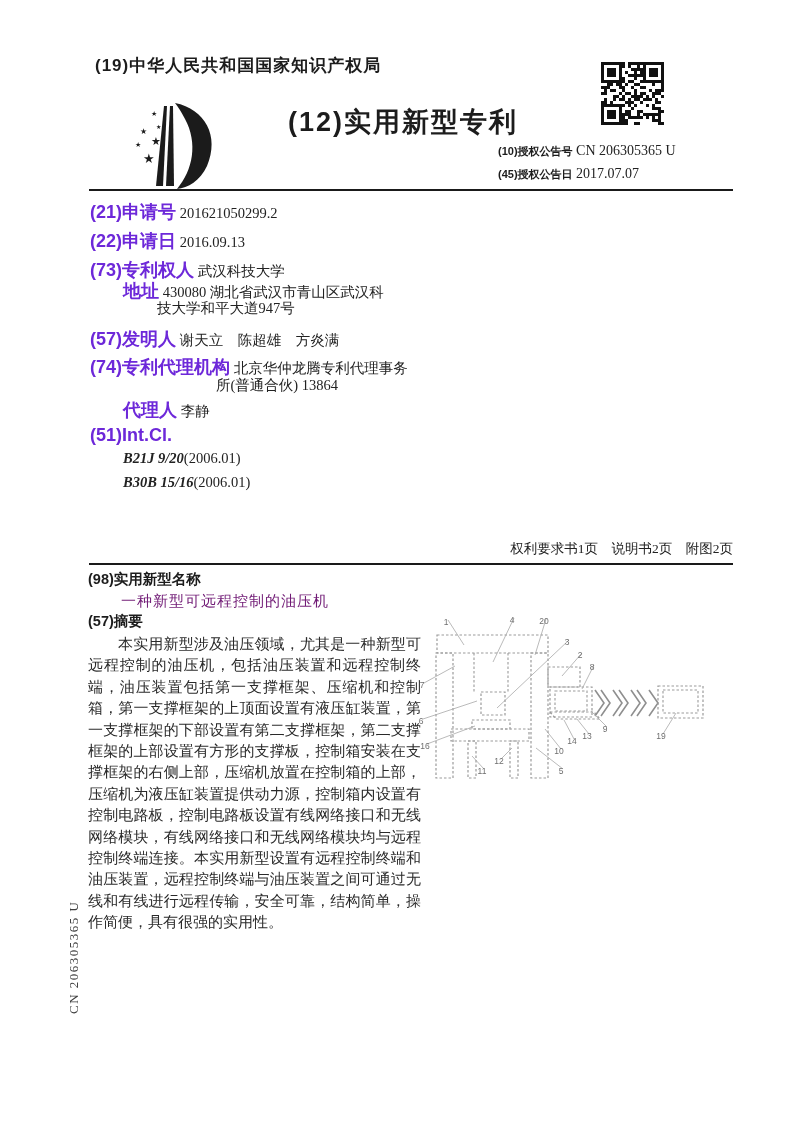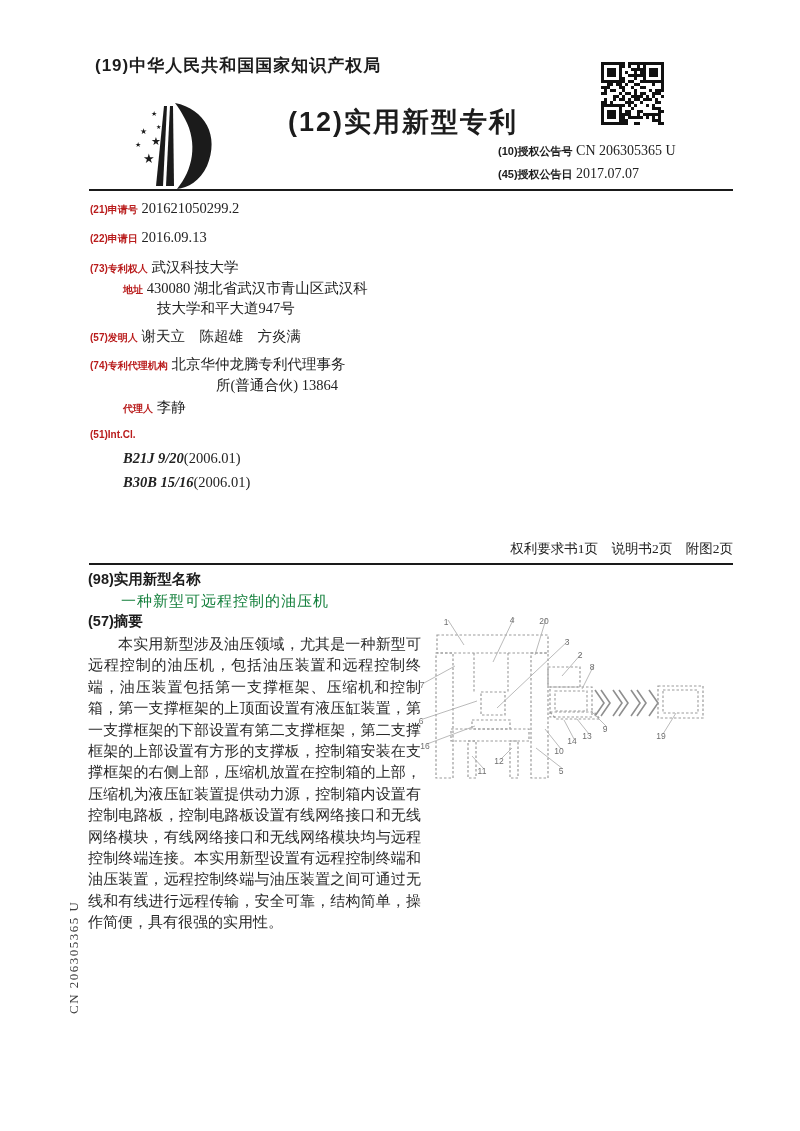--- a/index.html
+++ b/index.html
@@ -12,26 +12,26 @@
   .abspos{position:absolute;}
   
   .office{left:95px;top:54px;font-size:17px;font-weight:bold;letter-spacing:1px;text-align:right;}
   .doctype{left:288px;top:104px;font-size:27px;font-weight:bold;letter-spacing:2px;}
   .publine{left:498px;font-size:14px;white-space:nowrap;}
   .publine .bl{font-size:11px;}
   .pub-val{font-family:"Liberation Serif","DejaVu Serif",serif;color:#222;}
   .rule{position:absolute;left:89px;width:644px;height:2px;background:#1a1a1a;}
   
   .bib-line{position:absolute;font-size:14.5px;white-space:nowrap;color:#222;}
-  .bib-line .bl{font-size:10px;color:#b91c1c;}
+  .bib-line .bl{font-size:18px;color:#6d28d9;}
   .itcl{font-style:italic;font-weight:bold;}
   .pages-info{right:67px;top:540px;font-size:13.5px;color:#222;margin-left:33px;}
   
   .sec-label{font-size:14.5px;}
-  .invention-title{left:121px;top:592px;font-size:15px;color:#15803d;letter-spacing:1px;}
+  .invention-title{left:121px;top:592px;font-size:15px;color:#701a75;letter-spacing:1px;}
   .abstract{
     left:88px;top:634px;width:333px;font-size:15px;line-height:21.4px;
     text-align:justify;color:#2a2a2a;
   }
   .abstract p{margin:0;text-indent:2em;}
   
   .side-code{
     left:66px;top:828px;height:186px;writing-mode:vertical-rl;transform:rotate(180deg);
     font-size:13px;letter-spacing:1.5px;color:#3d3d3d;white-space:nowrap;
   }

